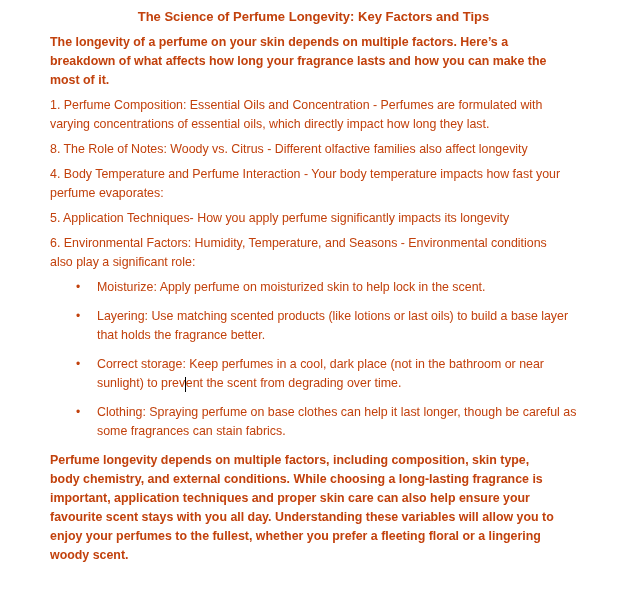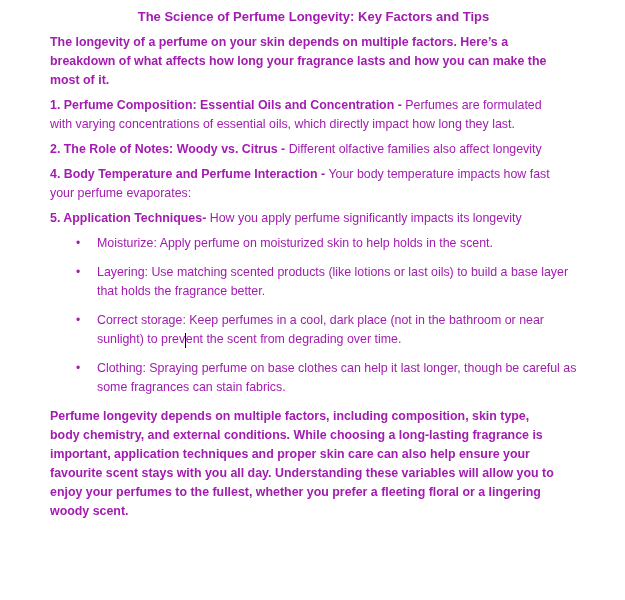--- a/index.html
+++ b/index.html
@@ -11,34 +11,34 @@
     overflow: hidden;
     background: #ffffff;
   }
   .doc-page {
     width: 625px;
     height: 600px;
     padding: 7px 48px 0 50px;
     font-family: "Liberation Sans", "DejaVu Sans", sans-serif;
     font-size: 12.4px;
     line-height: 19px;
-    color: #a21caf;
+    color: #c2410c;
     -webkit-font-smoothing: antialiased;
   }
   .doc-title {
     font-size: 13px;
     font-weight: 700;
     text-align: center;
     margin: 0 0 7px 0;
   }
   p {
     margin: 0 15px 6px 0;
   }
   .bold { font-weight: 700; }
-  .section-heading { font-weight: 700; }
+  .section-heading { font-weight: 400; }
   .tips-list {
     list-style: none;
     margin: 2px 0 6px 0;
     padding: 0;
   }
   .tip-item {
     position: relative;
     padding-left: 47px;
     margin-bottom: 10px;
   }
@@ -66,37 +66,40 @@
 
   <h1 class="doc-title">The Science of Perfume Longevity: Key Factors and Tips</h1>
 
   <p class="bold">The longevity of a perfume on your skin depends on multiple factors. Here’s a breakdown of what affects how long your fragrance lasts and how you can make the most of it.</p>
 
   <p>
     <span class="section-heading">1. Perfume Composition: Essential Oils and Concentration -</span><span> Perfumes are formulated with varying concentrations of essential oils, which directly impact how long they last.</span>
   </p>
 
   <p>
-    <span class="section-heading">2. The Role of Notes: Woody vs. Citrus -</span><span> Different olfactive families also affect longevity</span>
+    <span class="section-heading">8. The Role of Notes: Woody vs. Citrus -</span><span> Different olfactive families also affect longevity</span>
   </p>
 
 
   <p>
     <span class="section-heading">4. Body Temperature and Perfume Interaction -</span><span> Your body temperature impacts how fast your perfume evaporates:</span>
   </p>
 
   <p>
     <span class="section-heading">5. Application Techniques-</span><span> How you apply perfume significantly impacts its longevity</span>
   </p>
 
+  <p>
+    <span class="section-heading">6. Environmental Factors: Humidity, Temperature, and Seasons -</span><span> Environmental conditions also play a significant role:</span>
+  </p>
 
 
   <ul class="tips-list">
     <li class="tip-item">
-      <span class="bullet-dot">•</span><span>Moisturize: Apply perfume on moisturized skin to help holds in the scent.</span>
+      <span class="bullet-dot">•</span><span>Moisturize: Apply perfume on moisturized skin to help lock in the scent.</span>
     </li>
     <li class="tip-item">
       <span class="bullet-dot">•</span><span>Layering: Use matching scented products (like lotions or last oils) to build a base layer that holds the fragrance better.</span>
     </li>
     <li class="tip-item">
       <span class="bullet-dot">•</span><span>Correct storage: Keep perfumes in a cool, dark place (not in the bathroom or near sunlight) to prev</span><span class="text-cursor"></span><span>ent the scent from degrading over time.</span>
     </li>
     <li class="tip-item">
       <span class="bullet-dot">•</span><span>Clothing: Spraying perfume on base clothes can help it last longer, though be careful as some fragrances can stain fabrics.</span>
     </li>

